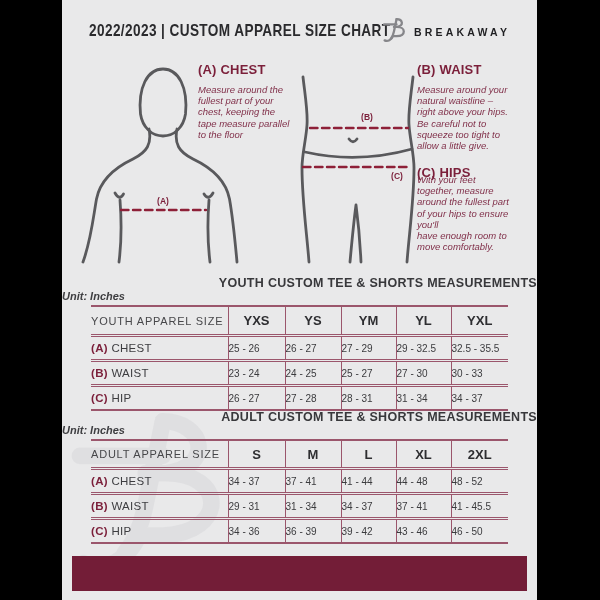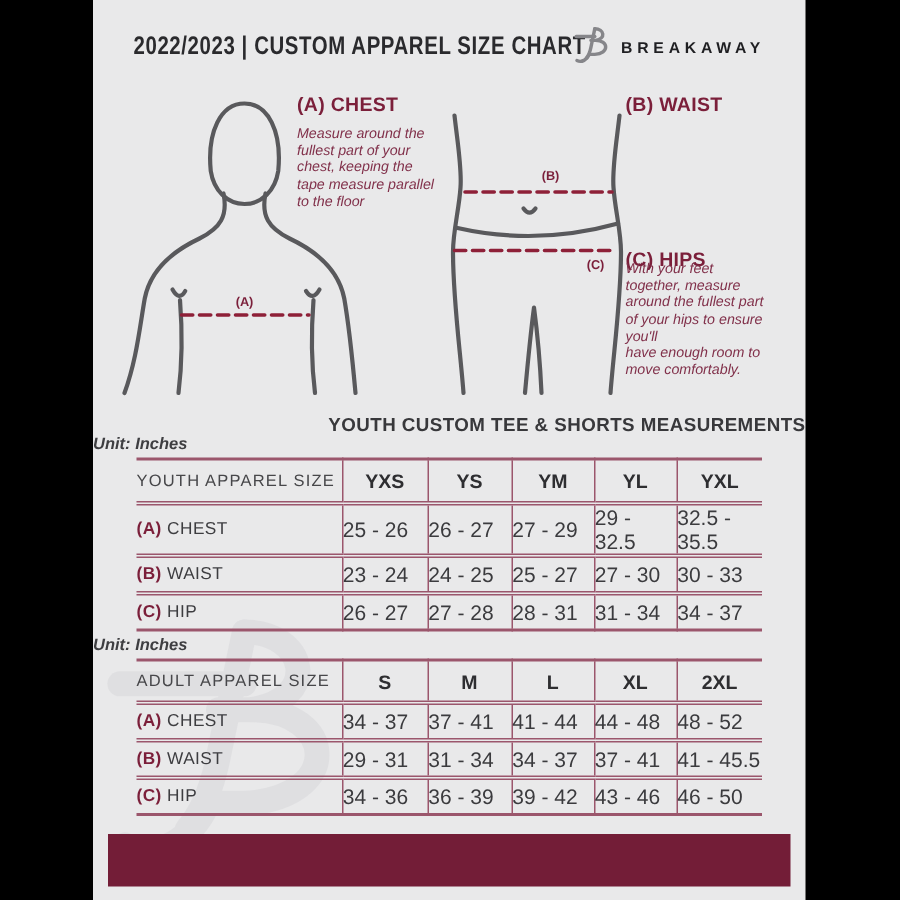--- a/index.html
+++ b/index.html
@@ -36,21 +36,21 @@
     border-top:2px solid #9b566c;border-bottom:2px solid #9b566c;
   }
   table.size-table th,table.size-table td{padding:0;vertical-align:middle;}
   table.size-table tr+tr th,table.size-table tr+tr td{border-top:3px double #9b566c;}
   table.size-table th:nth-child(n+2),table.size-table td:nth-child(n+2){border-left:1.5px solid #9b566c;}
   th.col-label,td.row-label{text-align:left;padding-left:12px;}
   th.col-label{font-weight:normal;font-size:11px;color:#47474a;letter-spacing:.8px;}
   th.size-code{font-size:13px;font-weight:bold;color:#2e2e31;}
   td.row-label{font-size:11.5px;color:#3d3d40;letter-spacing:.3px;}
   td.row-label .key{font-weight:bold;color:#7b1f3a;}
-  td.val{font-size:14px;color:#3b3b3e;}
+  td.val{font-size:10px;color:#3b3b3e;}
   .hdr-row th{height:27px;}
   .hdr-row-a th{height:26px;}
   .data-row td{height:22px;}
   
   .footer-bar{left:10px;top:556px;width:455px;height:35px;background:#731d37;}
   svg{display:block;}
 </style>
 </head>
 <body>
 
@@ -95,20 +95,26 @@
   <div class="abs dash-label" style="left:320px;top:171px;width:30px;text-align:center">(C)</div>
 
   <div class="abs guide-head" style="left:136px;top:62px">(A) CHEST</div>
   <div class="abs guide-body" style="left:136px;top:84px">Measure around the
 fullest part of your
 chest, keeping the
 tape measure parallel
 to the floor</div>
 
   <div class="abs guide-head" style="left:355px;top:62px">(B) WAIST</div>
+  <div class="abs guide-body" style="left:355px;top:84px;width:118px">Measure around your
+natural waistline –
+right above your hips.
+Be careful not to
+squeeze too tight to
+allow a little give.</div>
 
   <div class="abs guide-head" style="left:355px;top:165px">(C) HIPS</div>
   <div class="abs guide-body" style="left:355px;top:174px;width:118px">With your feet
 together, measure
 around the fullest part
 of your hips to ensure
 you'll
 have enough room to
 move comfortably.</div>
 
@@ -152,20 +158,21 @@
       <td class="row-label"><span class="key">(C)</span> <span>HIP</span></td>
       <td class="val">26 - 27</td>
       <td class="val">27 - 28</td>
       <td class="val">28 - 31</td>
       <td class="val">31 - 34</td>
       <td class="val">34 - 37</td>
     </tr>
   </tbody>
     </table>
 
+  <div class="abs tbl-title" style="top:410px">ADULT CUSTOM TEE &amp; SHORTS MEASUREMENTS</div>
   <div class="abs tbl-unit" style="top:424px">Unit: Inches</div>
   <table class="size-table" style="top:439px">
     <colgroup>
         <col style="width:137px">
         <col style="width:57px">
         <col style="width:56px">
         <col style="width:55px">
         <col style="width:55px">
         <col style="width:57px">
       </colgroup>

